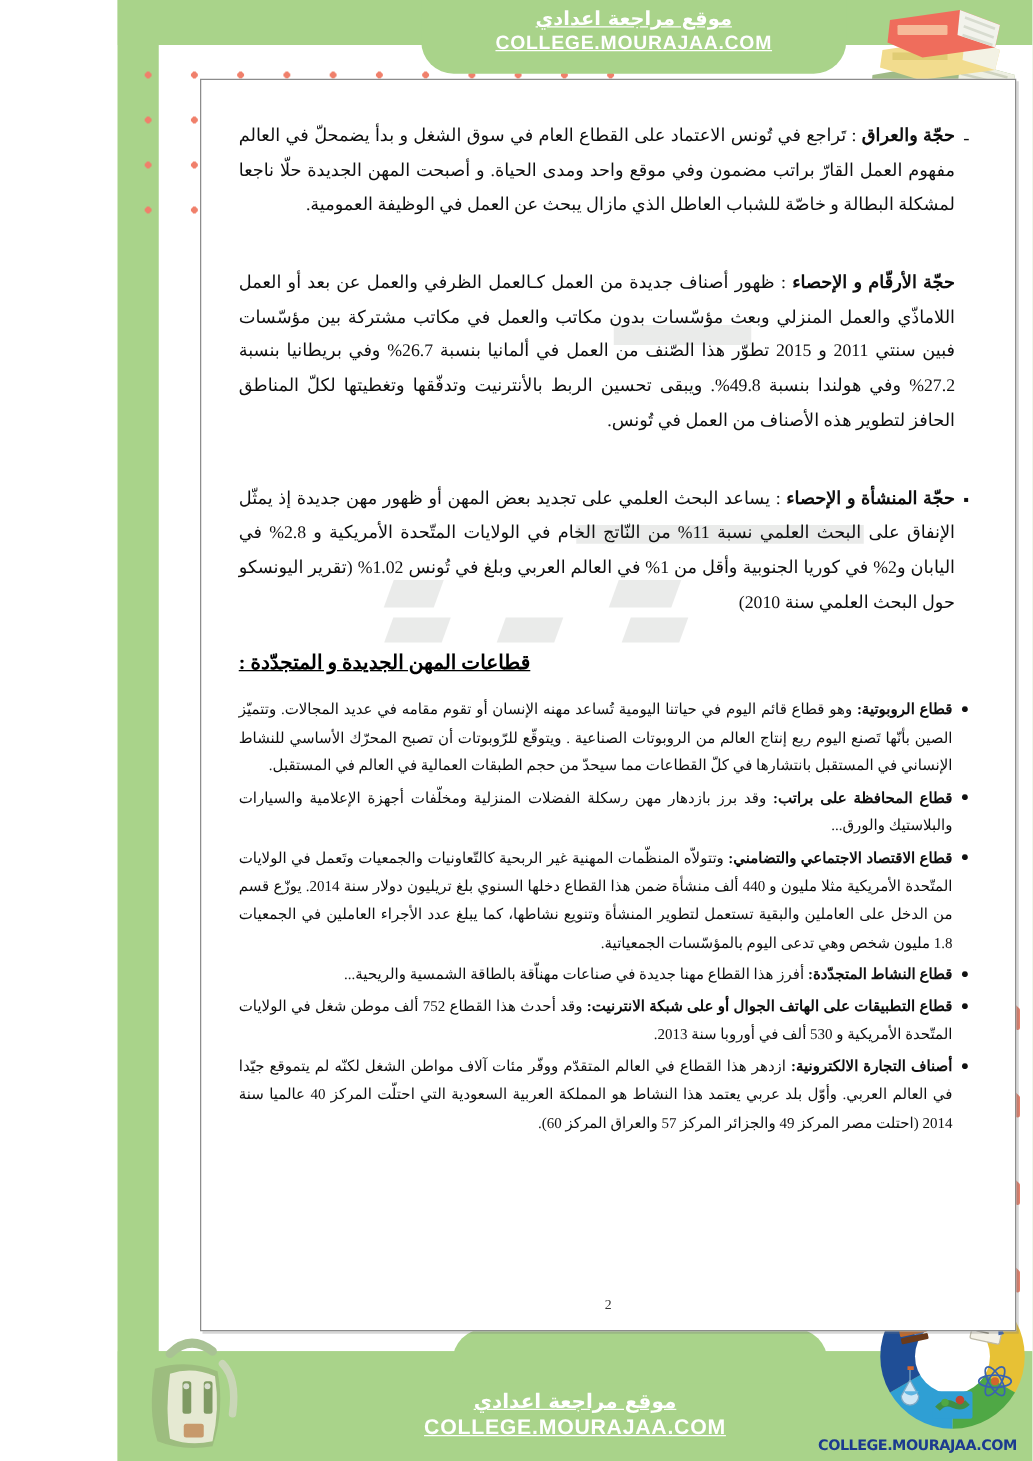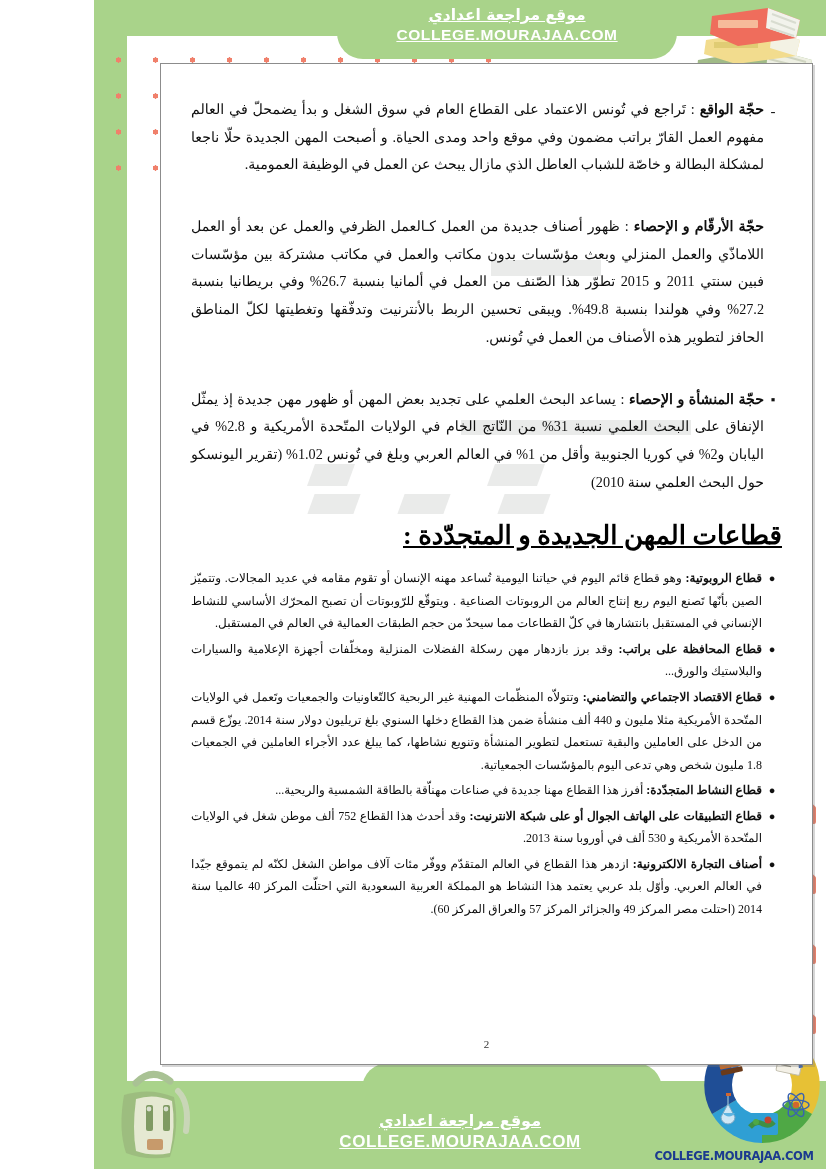--- a/index.html
+++ b/index.html
@@ -138,22 +138,22 @@
     text-align: justify;
     font-family: "Liberation Serif", "DejaVu Serif", serif;
   }
   .lead { font-weight: bold; }
 
   .p1  { margin: 8px 0 0 0; }
   .gap-lg { height: 34px; }
   .gap-md { height: 18px; }
 
   .section-title {
-    text-align: right;
-    font-size: 26px;
+    text-align: left;
+    font-size: 16px;
     font-weight: bold;
     text-decoration: underline;
     margin: 24px 0 16px 0;
     color: #000;
     direction: rtl;
   }
 
   .bullet-list { margin: 0; padding: 0; list-style: none; }
   .bullet-list li {
     display: flex;
@@ -287,35 +287,35 @@
     <div class="wm" style="left:150px; top:400px; width:40px; height:22px; transform:skewX(-20deg);"></div>
     <div class="wm" style="left:330px; top:400px; width:50px; height:22px; transform:skewX(-20deg);"></div>
     <div class="wm" style="left:150px; top:430px; width:46px; height:20px; transform:skewX(-20deg);"></div>
     <div class="wm" style="left:240px; top:430px; width:46px; height:20px; transform:skewX(-20deg);"></div>
     <div class="wm" style="left:340px; top:430px; width:46px; height:20px; transform:skewX(-20deg);"></div>
 
     <div class="doc-body">
 
       <div class="para-block p1">
         <div class="marker dash">-</div>
-        <div class="ptext"><span class="lead">حجّة الواقع</span><span> : تَراجع في تُونس الاعتماد على القطاع العام في سوق الشغل و بدأ يضمحلّ في العالم مفهوم العمل  القارّ براتب مضمون وفي موقع واحد ومدى الحياة. و أصبحت المهن الجديدة حلّا ناجعا لمشكلة البطالة و خاصّة للشباب  العاطل  الذي مازال يبحث عن العمل في الوظيفة العمومية.</span></div>
+        <div class="ptext"><span class="lead">حجّة والعراق</span><span> : تَراجع في تُونس الاعتماد على القطاع العام في سوق الشغل و بدأ يضمحلّ في العالم مفهوم العمل  القارّ براتب مضمون وفي موقع واحد ومدى الحياة. و أصبحت المهن الجديدة حلّا ناجعا لمشكلة البطالة و خاصّة للشباب  العاطل  الذي مازال يبحث عن العمل في الوظيفة العمومية.</span></div>
       </div>
 
       <div class="gap-lg"></div>
 
       <div class="para-block">
         <div class="marker"></div>
         <div class="ptext"><span class="lead">حجّة الأرقّام و الإحصاء</span><span> : ظهور أصناف جديدة من العمل  كـالعمل الظرفي والعمل عن بعد أو العمل اللاماذّي والعمل المنزلي وبعث مؤسّسات بدون مكاتب والعمل في مكاتب مشتركة بين مؤسّسات فبين سنتي 2011 و 2015 تطوّر هذا الصّنف من العمل في ألمانيا بنسبة 26.7% وفي بريطانيا بنسبة 27.2% وفي هولندا بنسبة 49.8%. ويبقى تحسين الربط بالأنترنيت وتدفّقها وتغطيتها لكلّ المناطق الحافز لتطوير هذه الأصناف من العمل في تُونس.</span></div>
       </div>
 
       <div class="gap-md"></div>
 
       <div class="para-block">
         <div class="marker">▪</div>
-        <div class="ptext"><span class="lead">حجّة المنشأة و الإحصاء</span><span> : يساعد البحث العلمي على تجديد بعض المهن أو ظهور مهن جديدة  إذ يمثّل الإنفاق على البحث العلمي نسبة 31% من النّاتج الخام في الولايات المتّحدة الأمريكية و 2.8% في اليابان و2% في كوريا الجنوبية وأقل من 1% في العالم العربي وبلغ في تُونس 1.02% (تقرير اليونسكو حول البحث العلمي سنة 2010)</span></div>
+        <div class="ptext"><span class="lead">حجّة المنشأة و الإحصاء</span><span> : يساعد البحث العلمي على تجديد بعض المهن أو ظهور مهن جديدة  إذ يمثّل الإنفاق على البحث العلمي نسبة 11% من النّاتج الخام في الولايات المتّحدة الأمريكية و 2.8% في اليابان و2% في كوريا الجنوبية وأقل من 1% في العالم العربي وبلغ في تُونس 1.02% (تقرير اليونسكو حول البحث العلمي سنة 2010)</span></div>
       </div>
 
       <div class="section-title">قطاعات المهن الجديدة و المتجدّدة :</div>
 
       <ul class="bullet-list">
         <li>
           <span class="bdot">●</span>
           <span class="btext"><span class="lead">قطاع الروبوتية:</span><span> وهو قطاع قائم اليوم في حياتنا اليومية تُساعد مهنه الإنسان أو تقوم مقامه في عديد المجالات. وتتميّز الصين بأنّها تَصنع اليوم ربع إنتاج العالم من الروبوتات الصناعية . ويتوقّع للرّوبوتات أن تصبح المحرّك الأساسي للنشاط الإنساني في المستقبل بانتشارها في كلّ القطاعات مما سيحدّ من حجم الطبقات العمالية في العالم  في المستقبل.</span></span>
         </li>
         <li>

